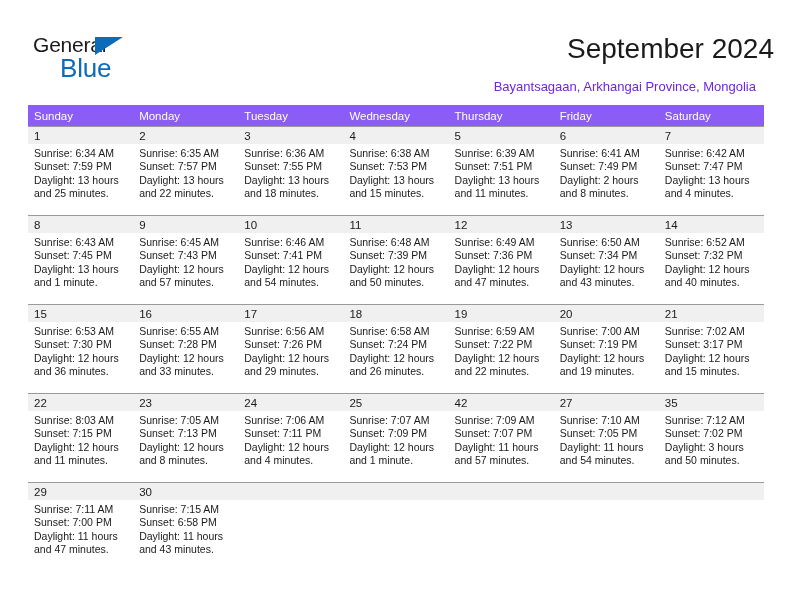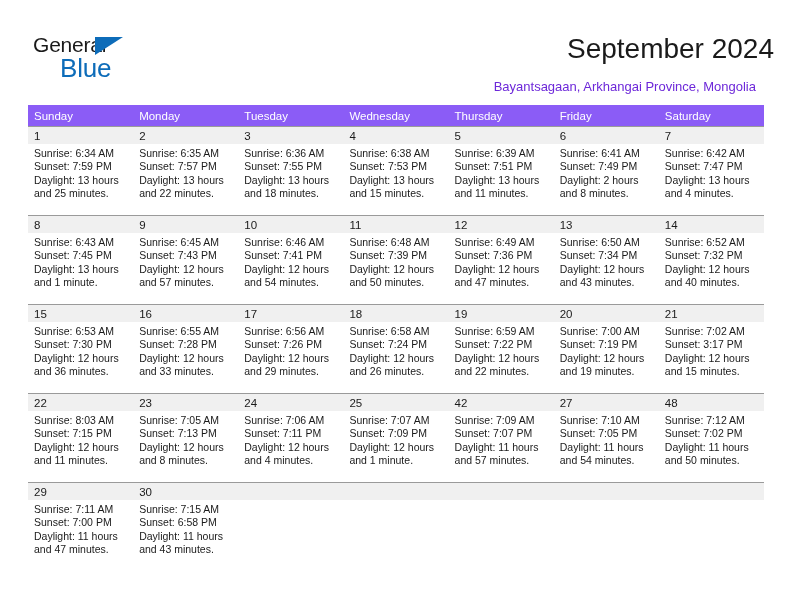--- a/index.html
+++ b/index.html
@@ -445,25 +445,25 @@
               <div class="daynum-band">27</div>
               <div class="cell-body">
                 <div>Sunrise: 7:10 AM</div>
                 <div>Sunset: 7:05 PM</div>
                 <div class="daylight-line">Daylight: 11 hours and 54 minutes.</div>
               </div>
             </div>
           </td>
           <td>
             <div class="cell">
-              <div class="daynum-band">48</div>
+              <div class="daynum-band">35</div>
               <div class="cell-body">
                 <div>Sunrise: 7:12 AM</div>
                 <div>Sunset: 7:02 PM</div>
-                <div class="daylight-line">Daylight: 11 hours and 50 minutes.</div>
+                <div class="daylight-line">Daylight: 3 hours and 50 minutes.</div>
               </div>
             </div>
           </td>
         </tr>
         <tr>
           <td>
             <div class="cell">
               <div class="daynum-band">29</div>
               <div class="cell-body">
                 <div>Sunrise: 7:11 AM</div>

